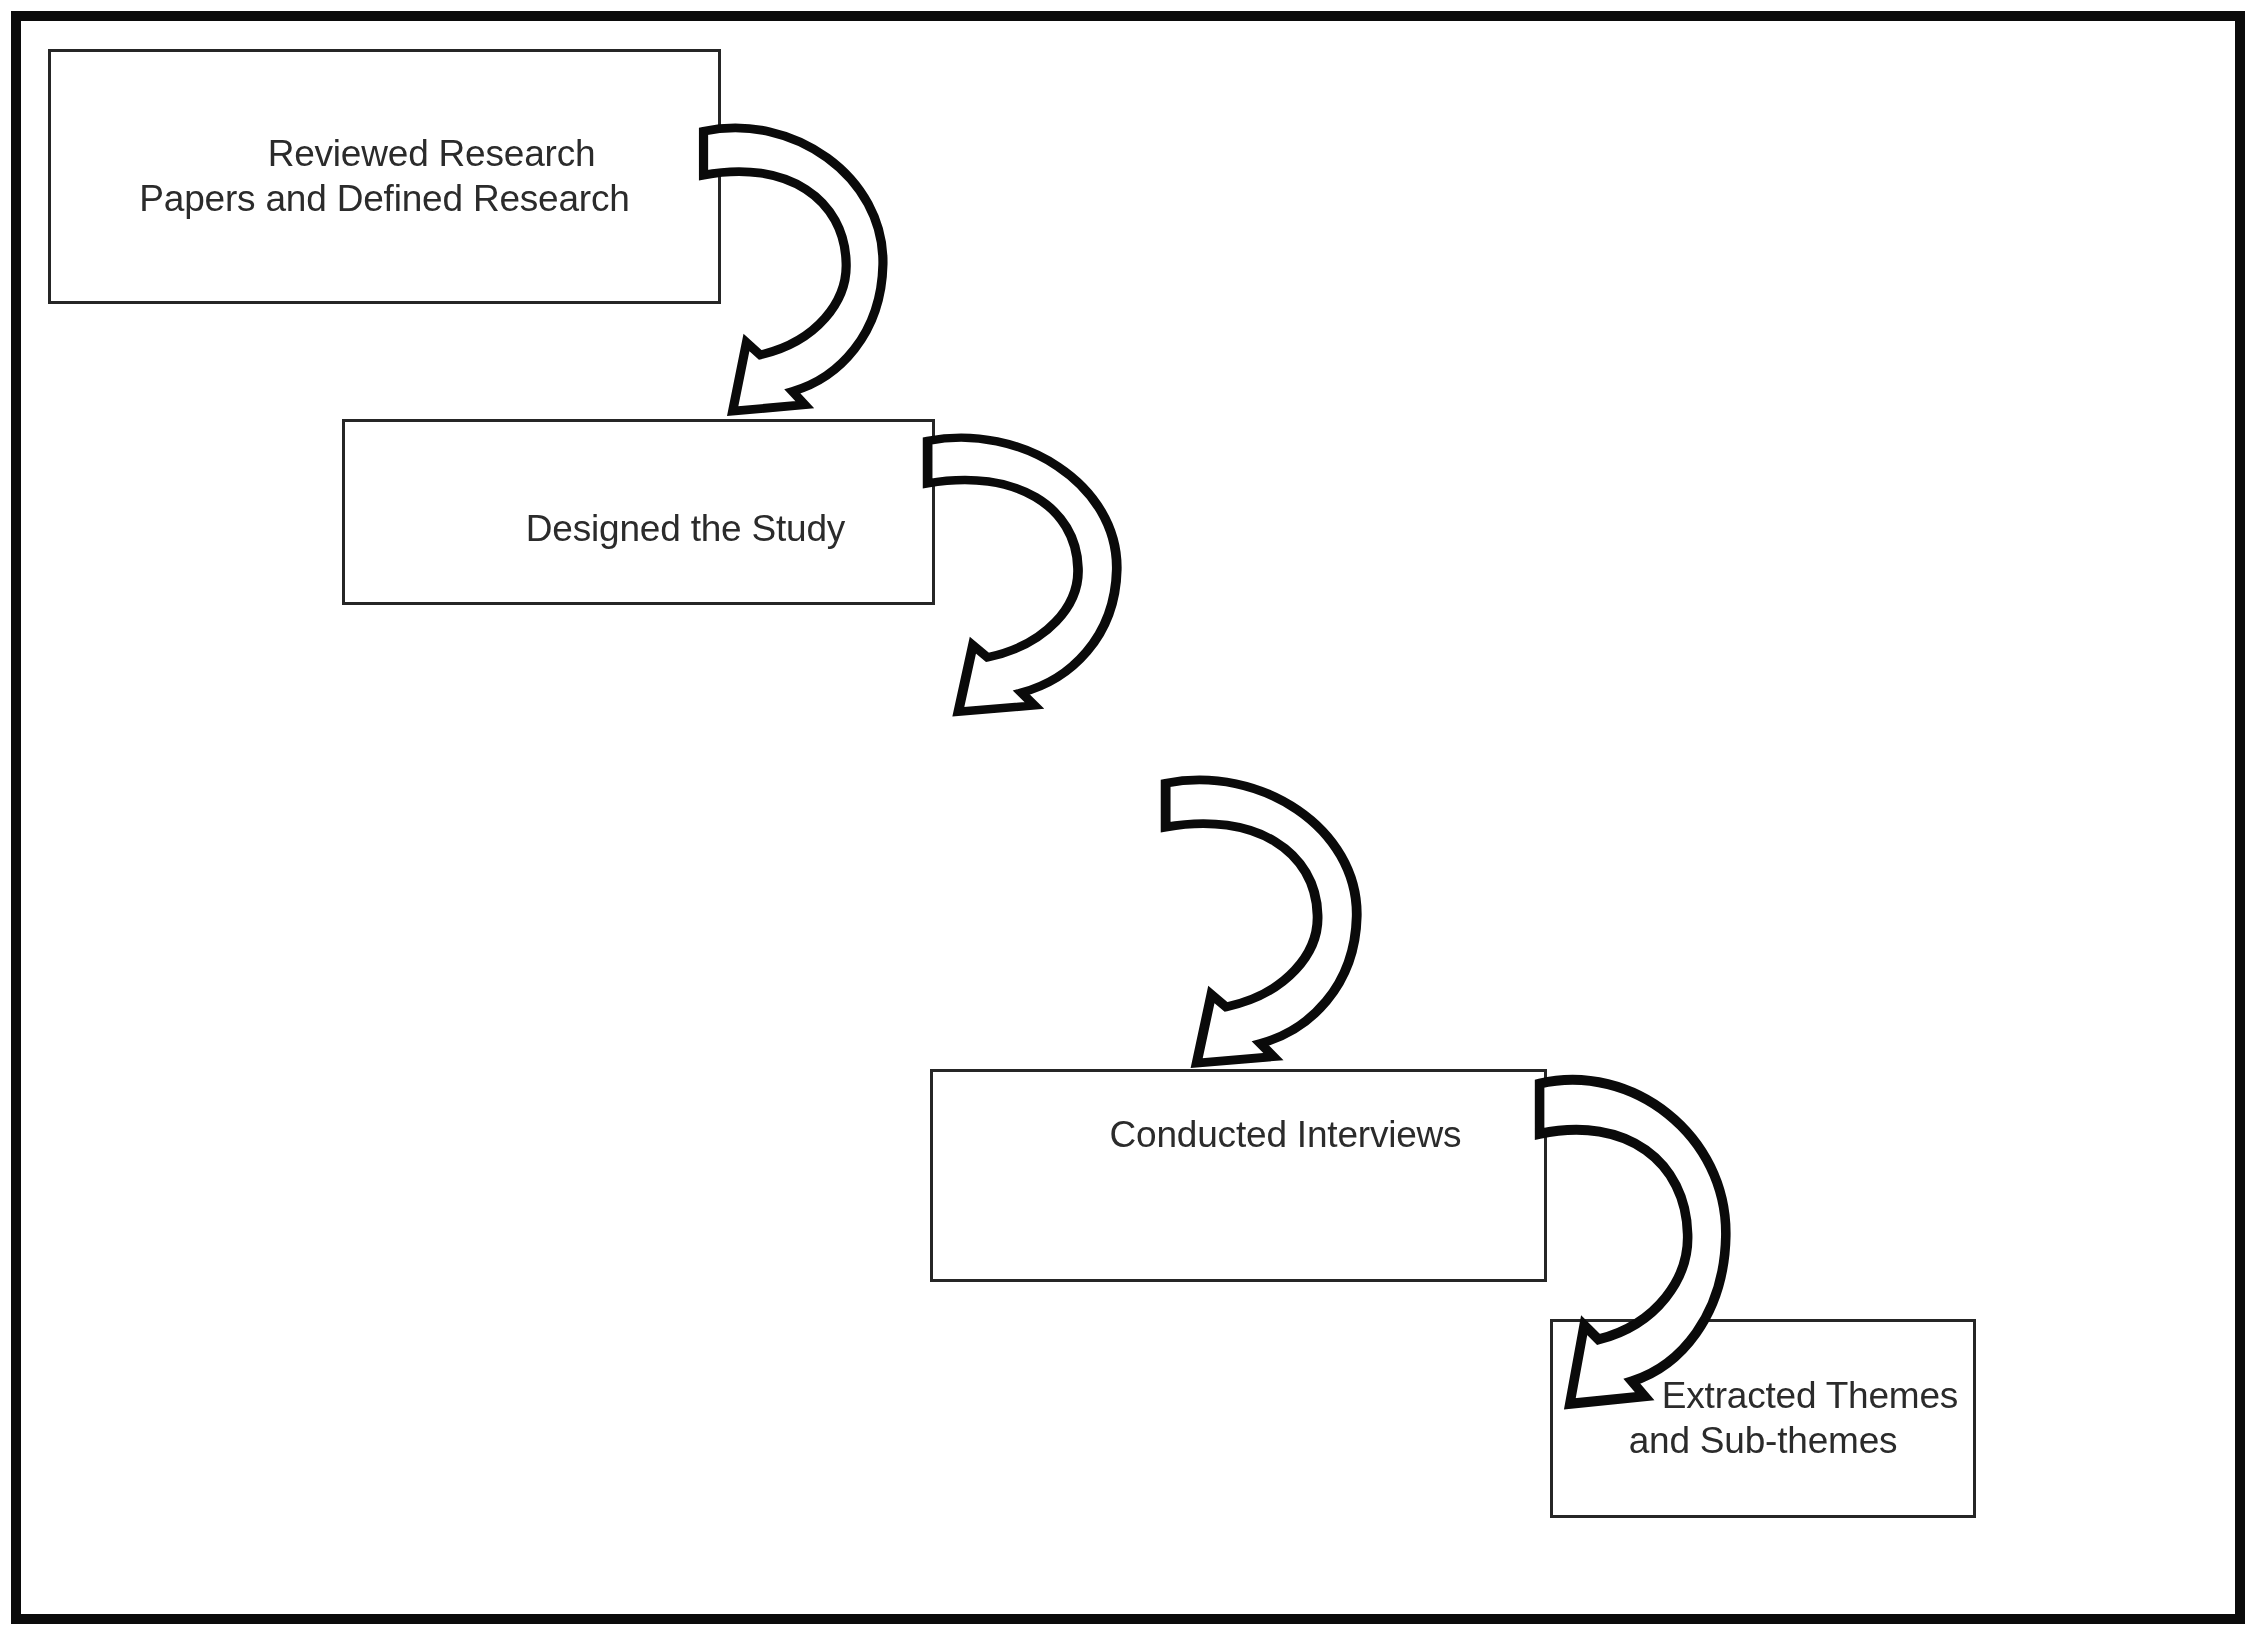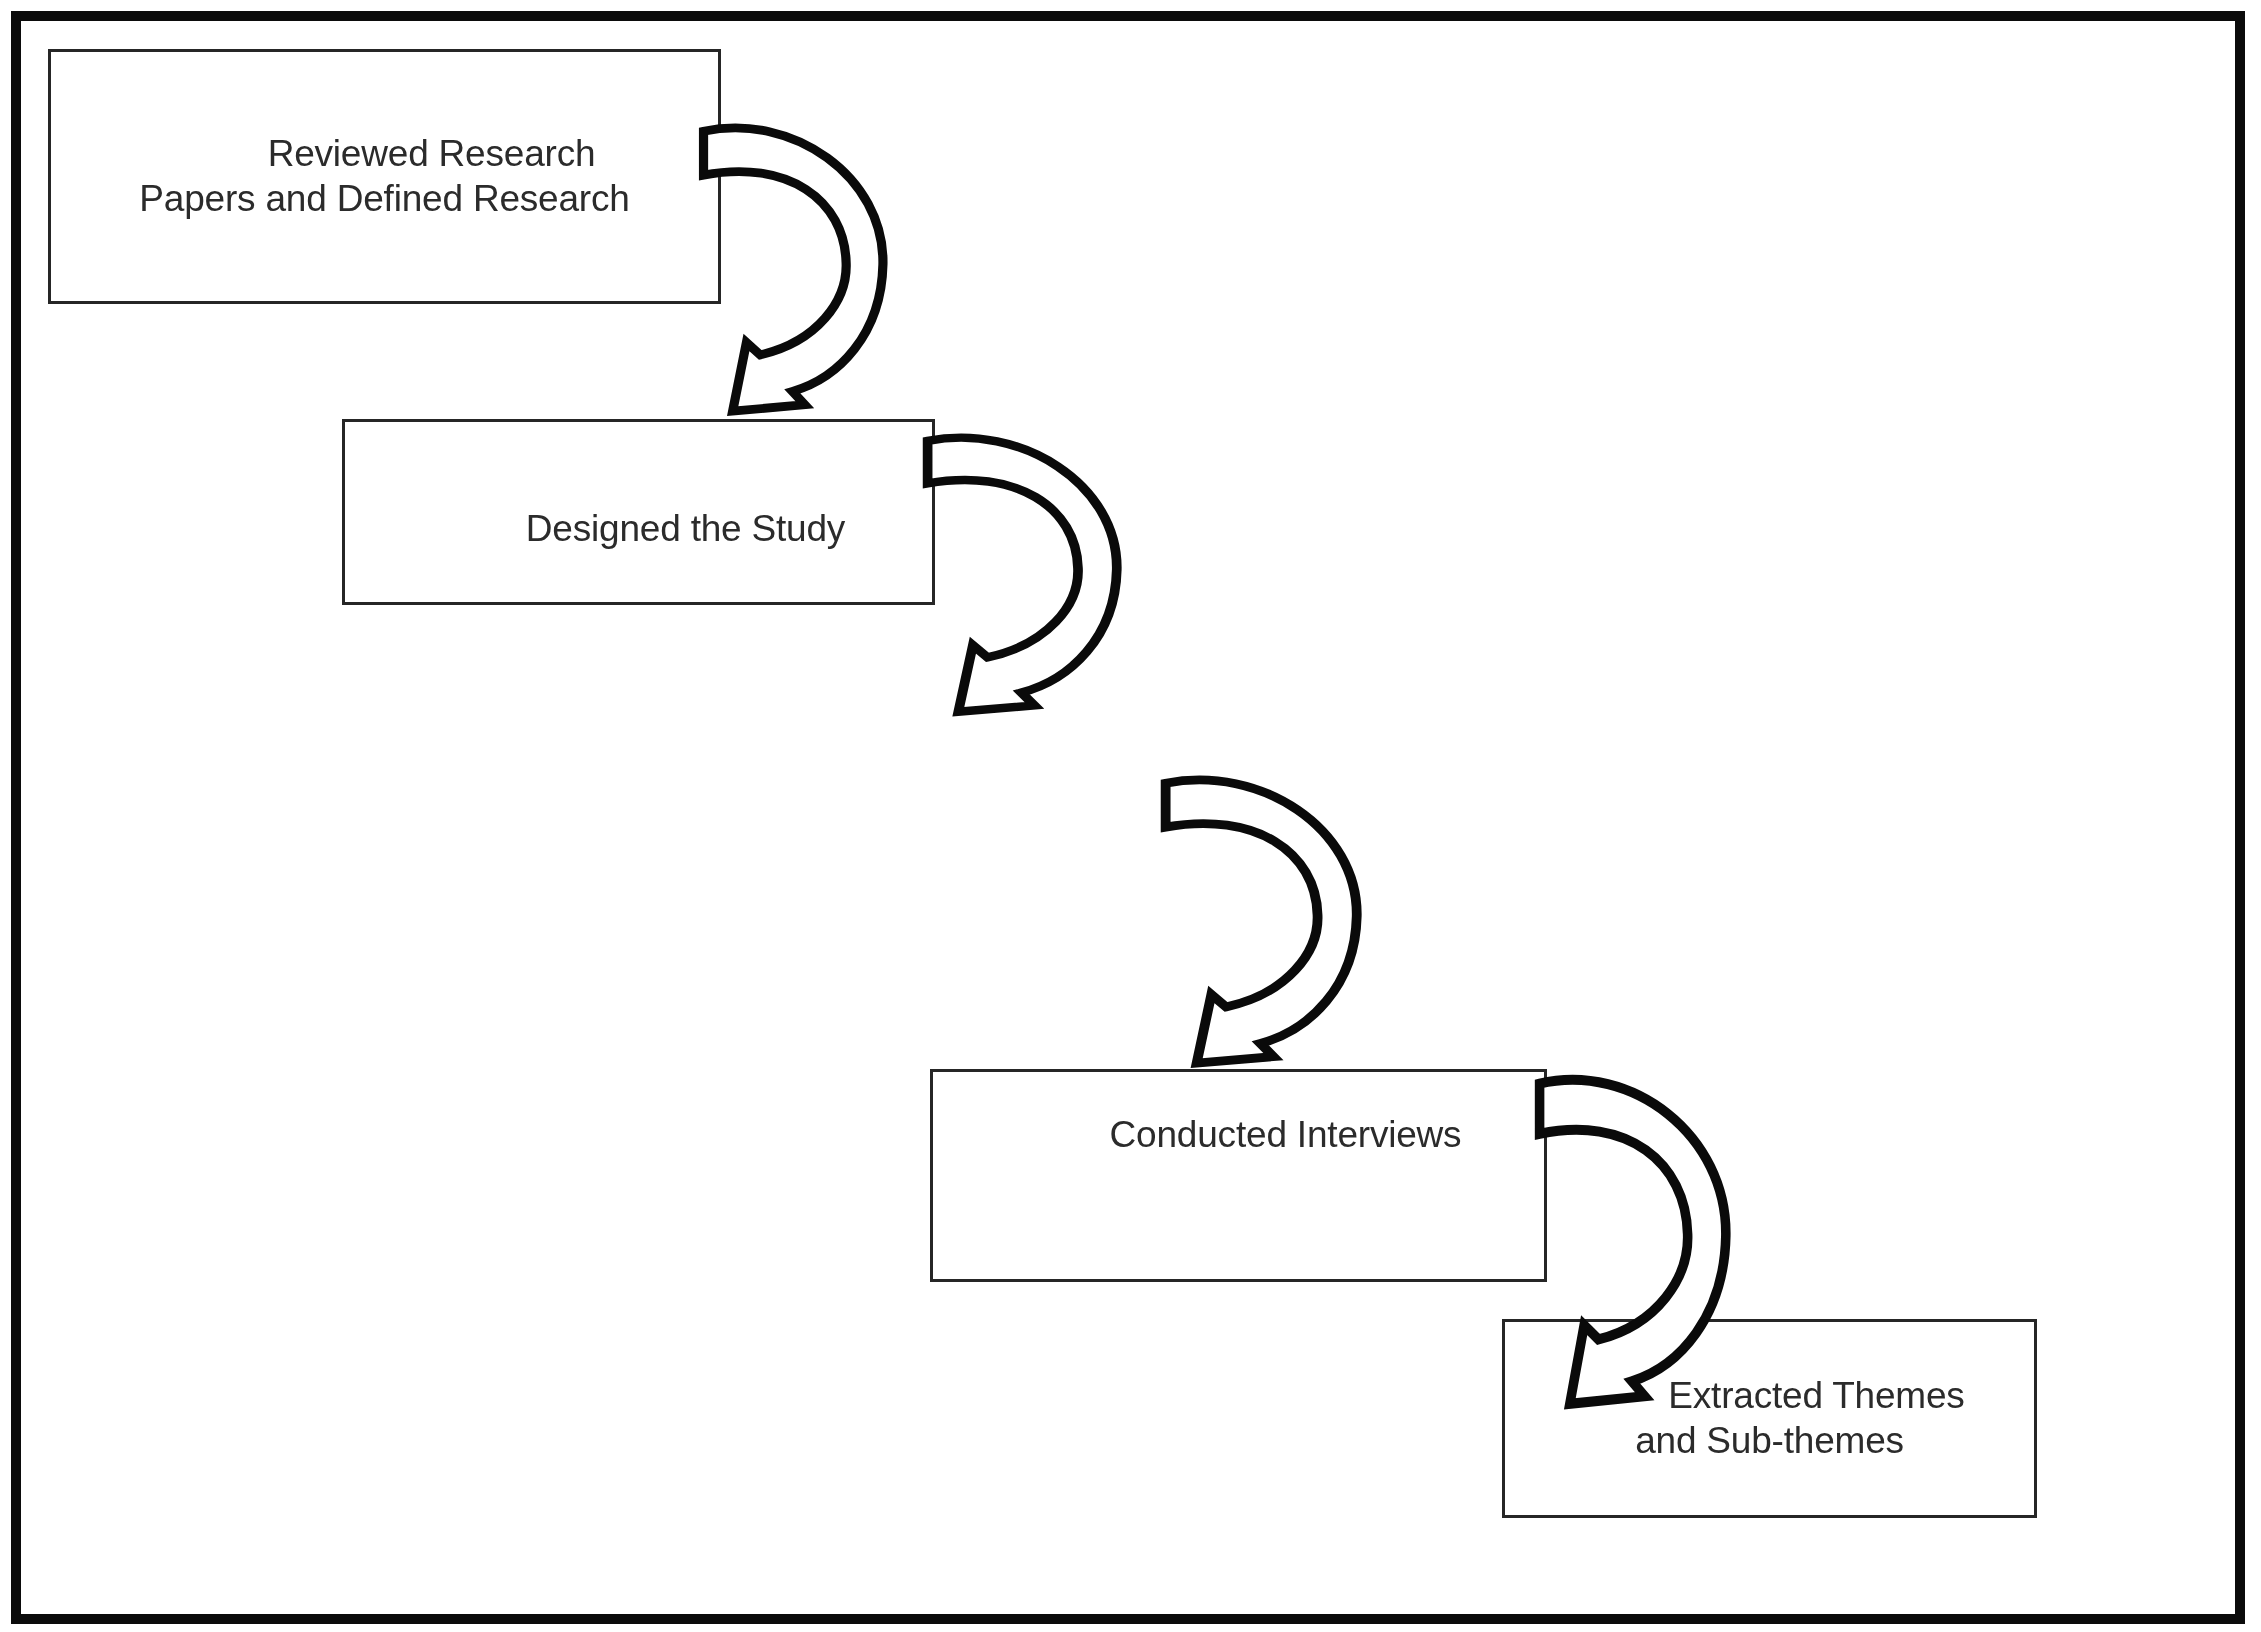--- a/index.html
+++ b/index.html
@@ -41,21 +41,21 @@
   .flow-box.v-center { justify-content: center; }
   .flow-box.v-top    { justify-content: flex-start; }
   .flow-box .line { display: block; white-space: nowrap; }
   .flow-box .l1 { transform: translateX(47px); }
   .flow-box .l2:not(:empty) { }
 
   .box-1 { left: 48px;   top: 49px;   width: 673px; height: 255px; }
   .box-2 { left: 342px;  top: 419px;  width: 593px; height: 186px; padding-top: 85px; }
   .box-3 { left: 580px;  top: 720px;  width: 592px; height: 263px; }
   .box-4 { left: 930px; top: 1069px; width: 617px; height: 213px; padding-top: 41px; }
-  .box-5 { left: 1502px; top: 1319px; width: 535px; height: 199px; }
+  .box-5 { left: 1550px; top: 1319px; width: 426px; height: 199px; }
 
   .arrow {
     position: absolute;
     overflow: visible;
     z-index: 5;
   }
   .arrow-1 { left: 702px;  top: 121px;  width: 184px; height: 307px; }
   .arrow-2 { left: 926px; top: 431px;  width: 194px; height: 297px; }
   .arrow-3 { left: 1164px; top: 773px;  width: 196px; height: 307px; }
   .arrow-4 { left: 1538px; top: 1072px; width: 191px; height: 351px; }

